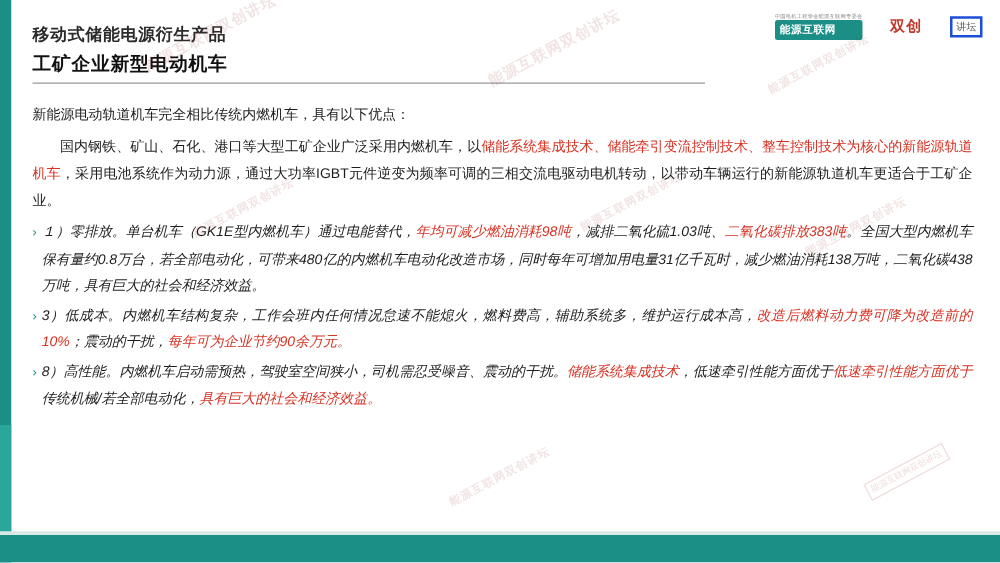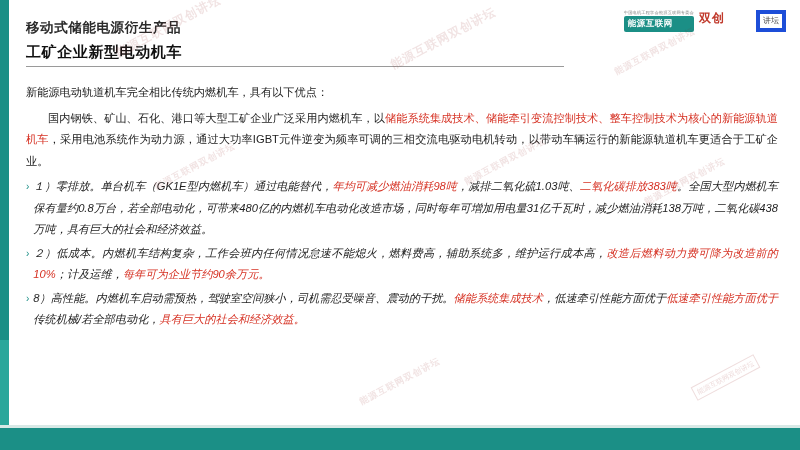--- a/index.html
+++ b/index.html
@@ -57,21 +57,22 @@
     height: 3px;
     background: #d8e9e6;
   }
 
   
   .logo-wrap {
     position: absolute;
     right: 14px;
     top: 10px;
     display: flex;
-    gap: 5px;
+    align-items: center;
+    gap: 22px;
   }
   .logo-sub {
     font-size: 4.2px;
     color: #8a8a8a;
     letter-spacing: 0.2px;
     line-height: 6px;
     text-align: center;
     white-space: nowrap;
   }
   .logo-teal {
@@ -87,24 +88,23 @@
   .logo-red {
     color: #c0392b;
     font-size: 12px;
     font-weight: bold;
     letter-spacing: 1px;
     white-space: nowrap;
   }
   .logo-forum {
     color: #555555;
     font-size: 8px;
-    border: 4px solid #1d4ed8;
+    border: 2px solid #1d4ed8;
     padding: 1px 3px;
     white-space: nowrap;
-    margin-left: 26px;
   }
 
   
   .title-area {
     position: absolute;
     left: 26px;
     top: 18px;
     width: 560px;
   }
   .title-line1 {
@@ -234,21 +234,21 @@
       <span class="dark">国内钢铁、矿山、石化、港口等大型工矿企业广泛采用内燃机车，以</span><span class="red">储能系统集成技术、储能牵引变流控制技术、整车控制技术为核心的新能源轨道机车</span><span class="dark">，采用电池系统作为动力源，通过大功率IGBT元件逆变为频率可调的三相交流电驱动电机转动，以带动车辆运行的新能源轨道机车更适合于工矿企业。</span>
     </p>
 
     <div id="bullets">
         <div class="bullet-row">
           <span class="bullet-arrow">›</span>
           <div class="bullet-text"><span class="dark">１）零排放。单台机车（GK1E型内燃机车）通过电能替代，</span><span class="red">年均可减少燃油消耗98吨</span><span class="dark">，减排二氧化硫1.03吨、</span><span class="red">二氧化碳排放383吨</span><span class="dark">。全国大型内燃机车保有量约0.8万台，若全部电动化，可带来480亿的内燃机车电动化改造市场，同时每年可增加用电量31亿千瓦时，减少燃油消耗138万吨，二氧化碳438万吨，具有巨大的社会和经济效益。</span></div>
         </div>
         <div class="bullet-row">
           <span class="bullet-arrow">›</span>
-          <div class="bullet-text"><span class="dark">２）低成本。内燃机车结构复杂，工作会班内任何情况怠速不能熄火，燃料费高，辅助系统多，维护运行成本高，</span><span class="red">改造后燃料动力费可降为改造前的10%</span><span class="dark">；计及运维，</span><span class="red">每年可为企业节约90余万元。</span></div>
+          <div class="bullet-text"><span class="dark">3）低成本。内燃机车结构复杂，工作会班内任何情况怠速不能熄火，燃料费高，辅助系统多，维护运行成本高，</span><span class="red">改造后燃料动力费可降为改造前的10%</span><span class="dark">；震动的干扰，</span><span class="red">每年可为企业节约90余万元。</span></div>
         </div>
         <div class="bullet-row">
           <span class="bullet-arrow">›</span>
           <div class="bullet-text"><span class="dark">8）高性能。内燃机车启动需预热，驾驶室空间狭小，司机需忍受噪音、震动的干扰。</span><span class="red">储能系统集成技术</span><span class="dark">，低速牵引性能方面优于</span><span class="red">低速牵引性能方面优于</span><span class="dark">传统机械/若全部电动化，</span><span class="red">具有巨大的社会和经济效益。</span></div>
         </div>
       </div>
   </div>
 
   <div class="wm" style="left:110px; top:18px;">能源互联网双创讲坛</div>
   <div class="wm" style="left:385px; top:30px;">能源互联网双创讲坛</div>

